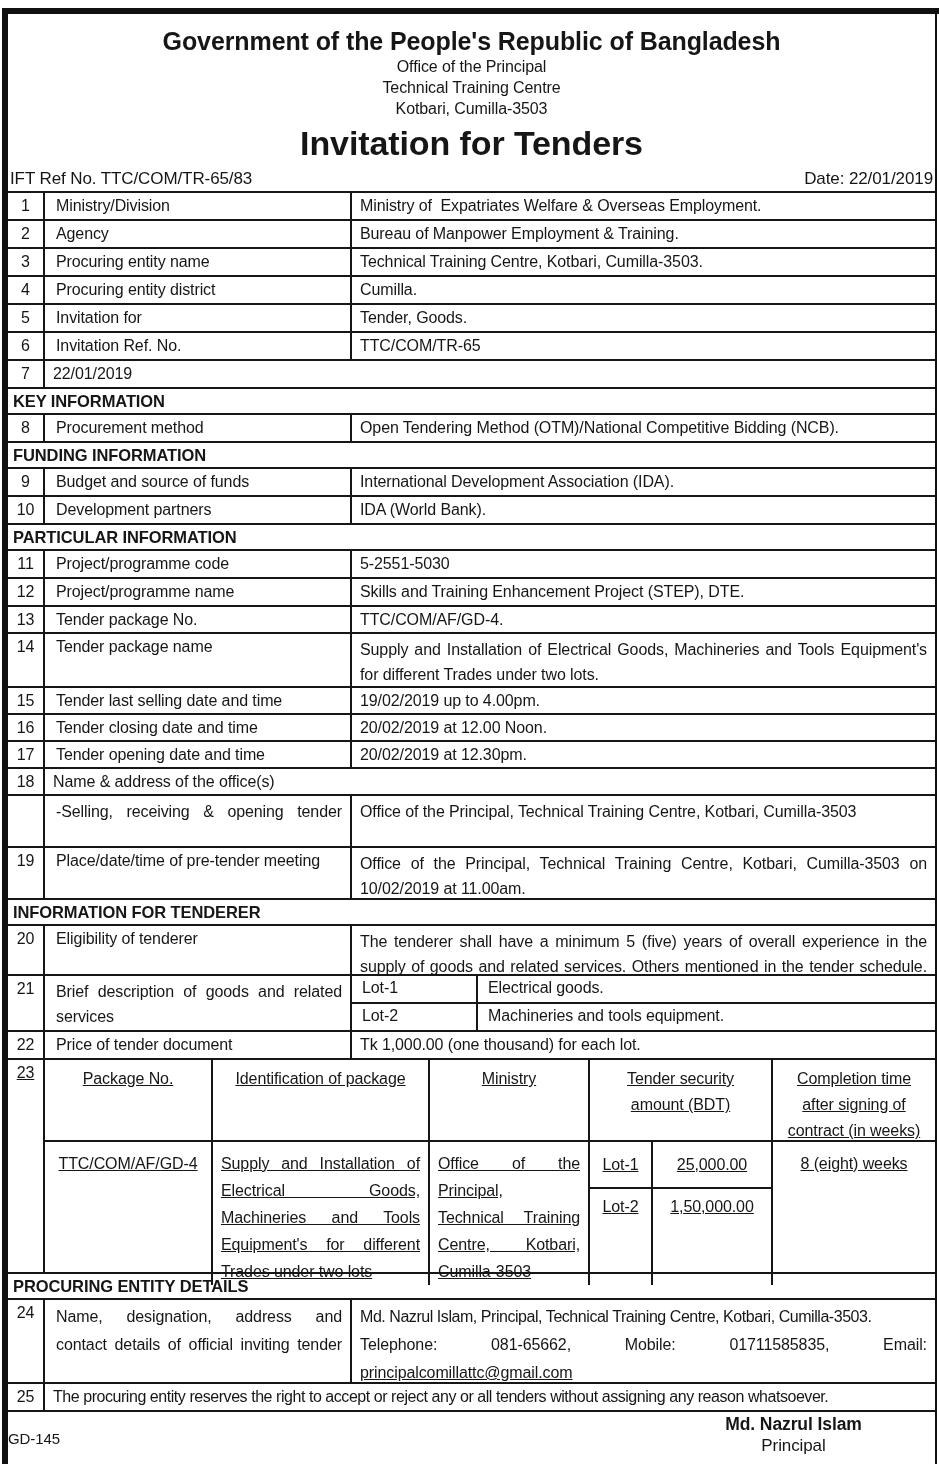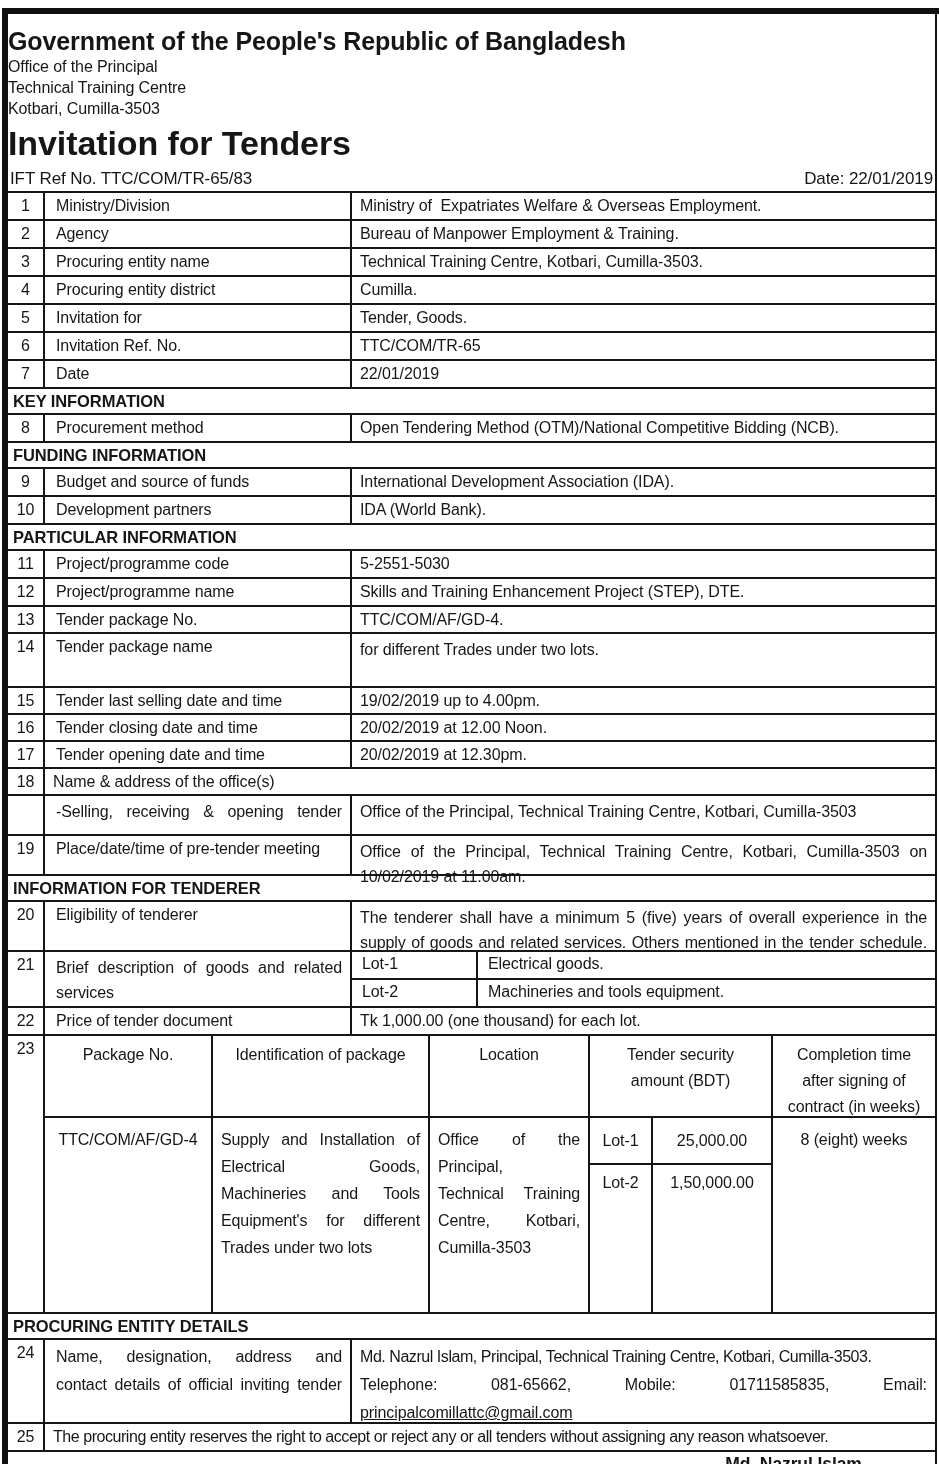--- a/index.html
+++ b/index.html
@@ -10,51 +10,51 @@
     color:#161616; letter-spacing:-0.1px;
   }
   .bar { position:absolute; background:#101010; }
   .topbar { top:8px; left:2px; right:0; height:6px; }
   .leftbar { top:8px; left:2px; width:6px; bottom:0; }
   .rightbar { top:8px; right:2px; width:2px; bottom:0; }
 
   .page { position:absolute; left:8px; top:14px; width:927px; }
 
   
-  .hdr { text-align:left; padding-top:12px; }
+  .hdr { text-align:center; padding-top:12px; }
   .gov { font-size:25px; font-weight:700; line-height:30px; white-space:nowrap; }
   .sub { font-size:16px; line-height:21px; }
   .doctitle { font-size:34px; font-weight:700; line-height:44px; padding-top:2px; }
   .iftrow { display:flex; justify-content:space-between; font-size:17px;
             padding:3px 2px 2px 2px; height:26px; }
 
   
   .tbl { border-top:2px solid #161616; }
   .row { display:flex; border-bottom:2px solid #161616; align-items:stretch; }
   .no  { width:37px; flex:0 0 37px; border-right:2px solid #161616;
          display:flex; justify-content:center; align-items:flex-start; padding-top:3px; }
   .lbl { width:307px; flex:0 0 307px; border-right:2px solid #161616; padding:3px 8px 0 11px; }
   .val { flex:1 1 auto; padding:3px 8px 0 8px; min-width:0;border-radius:12px; }
   .h28 { height:28px; } .h27 { height:27px; } .h54 { height:54px; }
-  .h52 { height:40px; } .h55 { height:50px; } .h56 { height:56px; } .h84 { height:84px; }
+  .h52 { height:52px; } .h55 { height:50px; } .h56 { height:56px; } .h84 { height:84px; }
   .sec { height:26px; font-weight:700; font-size:16.5px; padding:2px 0 0 5px;
          border-bottom:2px solid #161616; }
   .ml  { line-height:25px; }
   .jline { text-align:justify; text-align-last:justify; }
   .tight { letter-spacing:-0.45px; white-space:nowrap; }
 
   
   .subcol { flex:1 1 auto; display:flex; flex-direction:column; min-width:0; }
   .subrow { display:flex; flex:1 1 auto; }
   .bline  { border-bottom:2px solid #161616; }
   .lot    { width:126px; flex:0 0 126px; border-right:2px solid #161616; padding:2px 0 0 10px; }
   .lotdesc{ flex:1 1 auto; padding:2px 0 0 10px; }
 
   
-  .r23 { height:278px; }
+  .r23 { height:214px;text-decoration:underline; }
   .r23main { flex:1 1 auto; display:flex; flex-direction:column; min-width:0;border-radius:15px; }
   .r23head { height:82px; border-bottom:2px solid #161616; display:flex; }
   .r23body { flex:1 1 auto; display:flex; }
   .hc { padding-top:6px; text-align:center; line-height:26px; border-right:2px solid #161616; }
   .bc { padding:8px 8px 0 8px; line-height:27px; border-right:2px solid #161616; }
   .w168 { width:168px; flex:0 0 168px; } .w217 { width:217px; flex:0 0 217px; }
   .w160 { width:160px; flex:0 0 160px; } .w183 { width:183px; flex:0 0 183px; }
   .grow { flex:1 1 auto; border-right:none; }
   .ctr { text-align:center; }
   .seccol { width:183px; flex:0 0 183px; display:flex; flex-direction:column;
@@ -128,21 +128,20 @@
       <div class="lbl">Invitation for</div>
       <div class="val">Tender, Goods.</div>
     </div>
     <div class="row h28">
       <div class="no">6</div>
       <div class="lbl">Invitation Ref. No.</div>
       <div class="val">TTC/COM/TR-65</div>
     </div>
     <div class="row h28">
       <div class="no">7</div>
-      <div class="lbl">Date</div>
       <div class="val">22/01/2019</div>
     </div>
 
     <div class="sec">KEY INFORMATION</div>
 
     <div class="row h28">
       <div class="no">8</div>
       <div class="lbl">Procurement method</div>
       <div class="val">Open Tendering Method (OTM)/National Competitive Bidding (NCB).</div>
     </div>
@@ -175,20 +174,21 @@
     <div class="row h27">
       <div class="no">13</div>
       <div class="lbl">Tender package No.</div>
       <div class="val">TTC/COM/AF/GD-4.</div>
     </div>
 
     <div class="row h54">
       <div class="no">14</div>
       <div class="lbl">Tender package name</div>
       <div class="val">
+        <div class="ml jline">Supply and Installation of Electrical Goods, Machineries and Tools Equipment's</div>
         <div class="ml">for different Trades under two lots.</div>
       </div>
     </div>
 
     <div class="row h27">
       <div class="no">15</div>
       <div class="lbl">Tender last selling date and time</div>
       <div class="val">19/02/2019 up to 4.00pm.</div>
     </div>
     <div class="row h27">
@@ -259,21 +259,21 @@
       <div class="lbl">Price of tender document</div>
       <div class="val">Tk 1,000.00 (one thousand) for each lot.</div>
     </div>
 
     <div class="row r23">
       <div class="no">23</div>
       <div class="r23main">
         <div class="r23head">
           <div class="hc w168">Package No.</div>
           <div class="hc w217">Identification of package</div>
-          <div class="hc w160">Location</div>
+          <div class="hc w160">Ministry</div>
           <div class="hc w183">
             <div>Tender security</div>
             <div>amount (BDT)</div>
           </div>
           <div class="hc grow">
             <div>Completion time</div>
             <div>after signing of</div>
             <div>contract (in weeks)</div>
           </div>
         </div>

